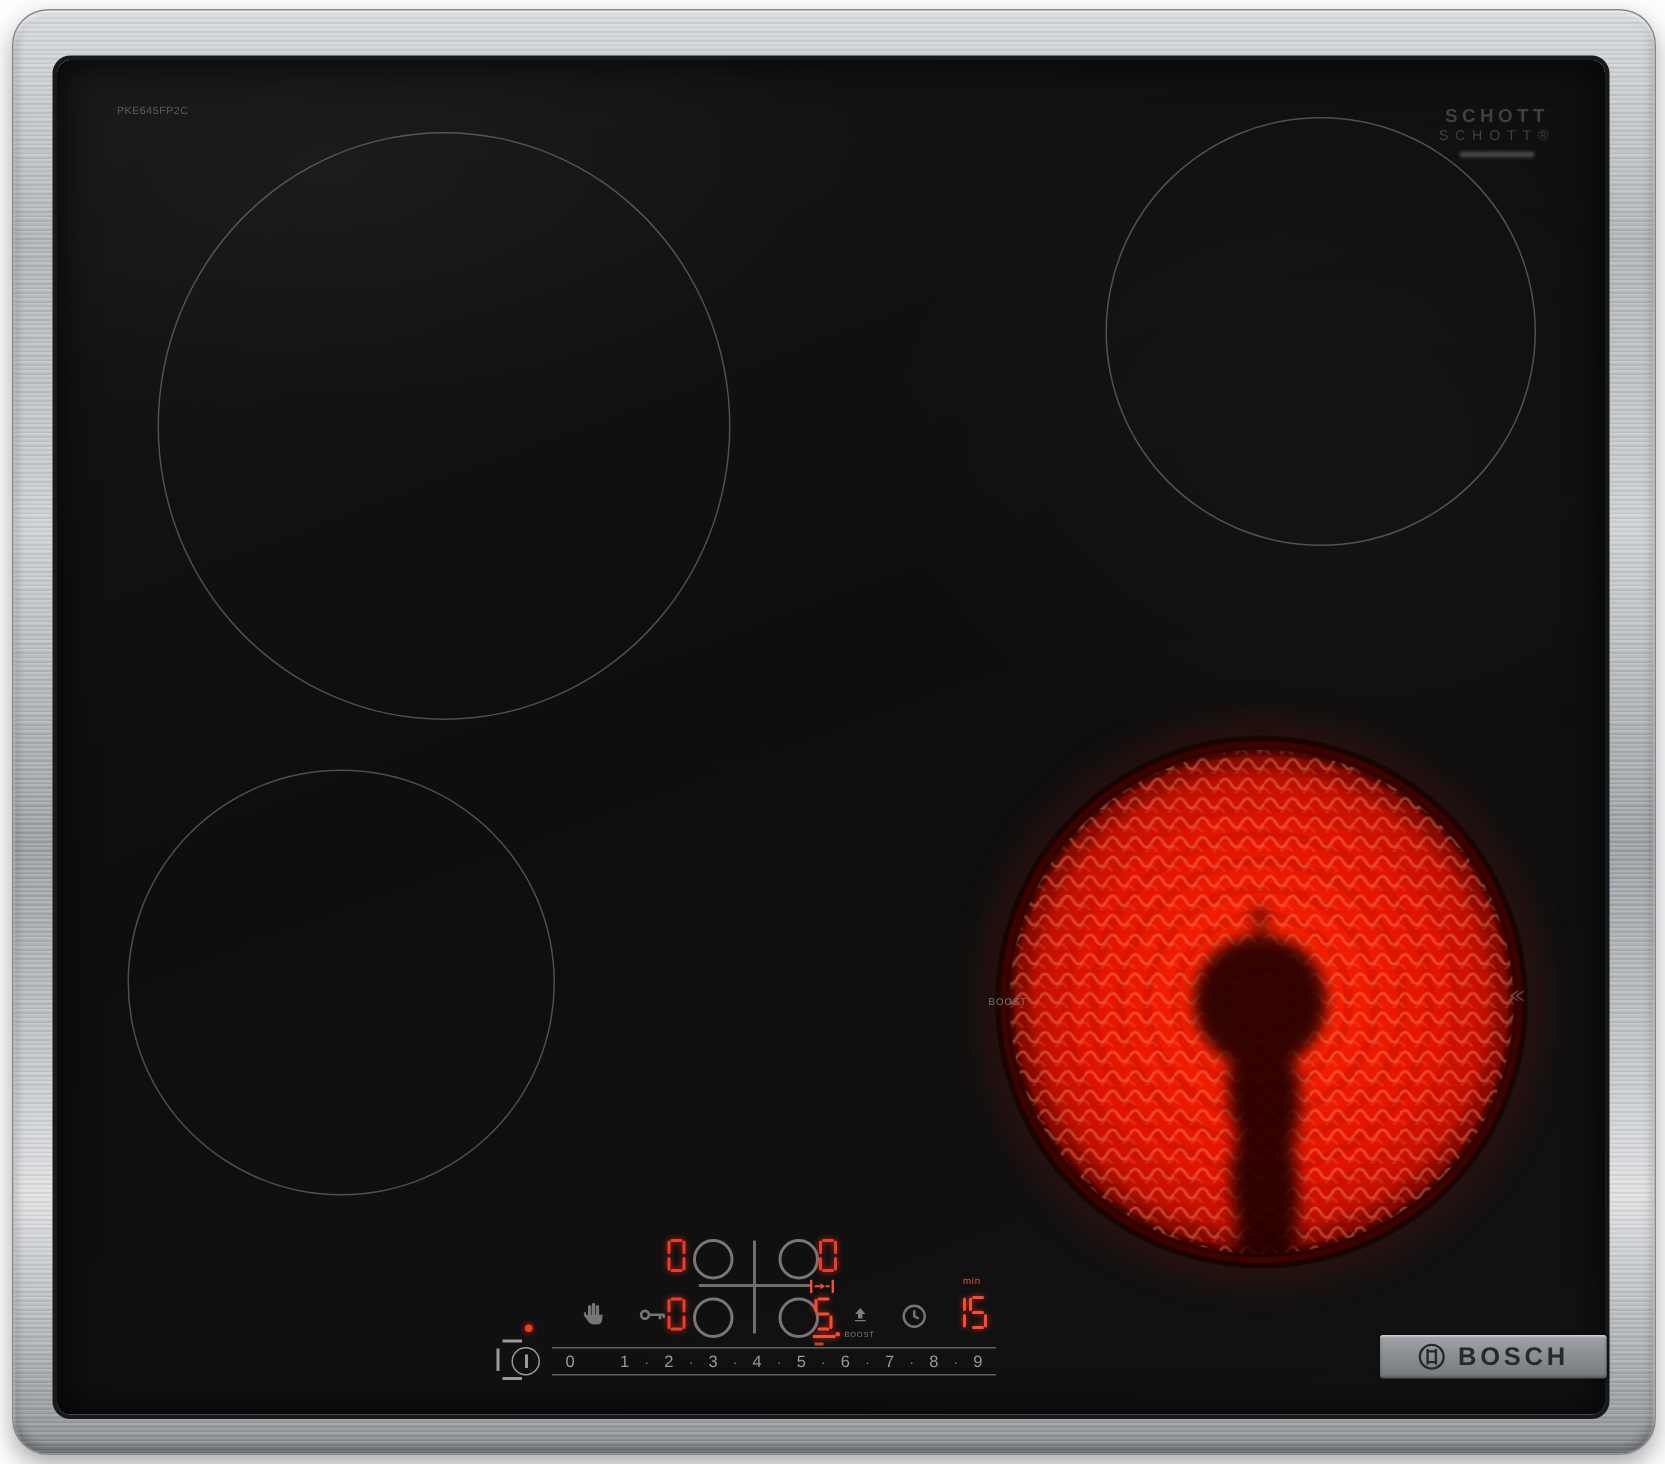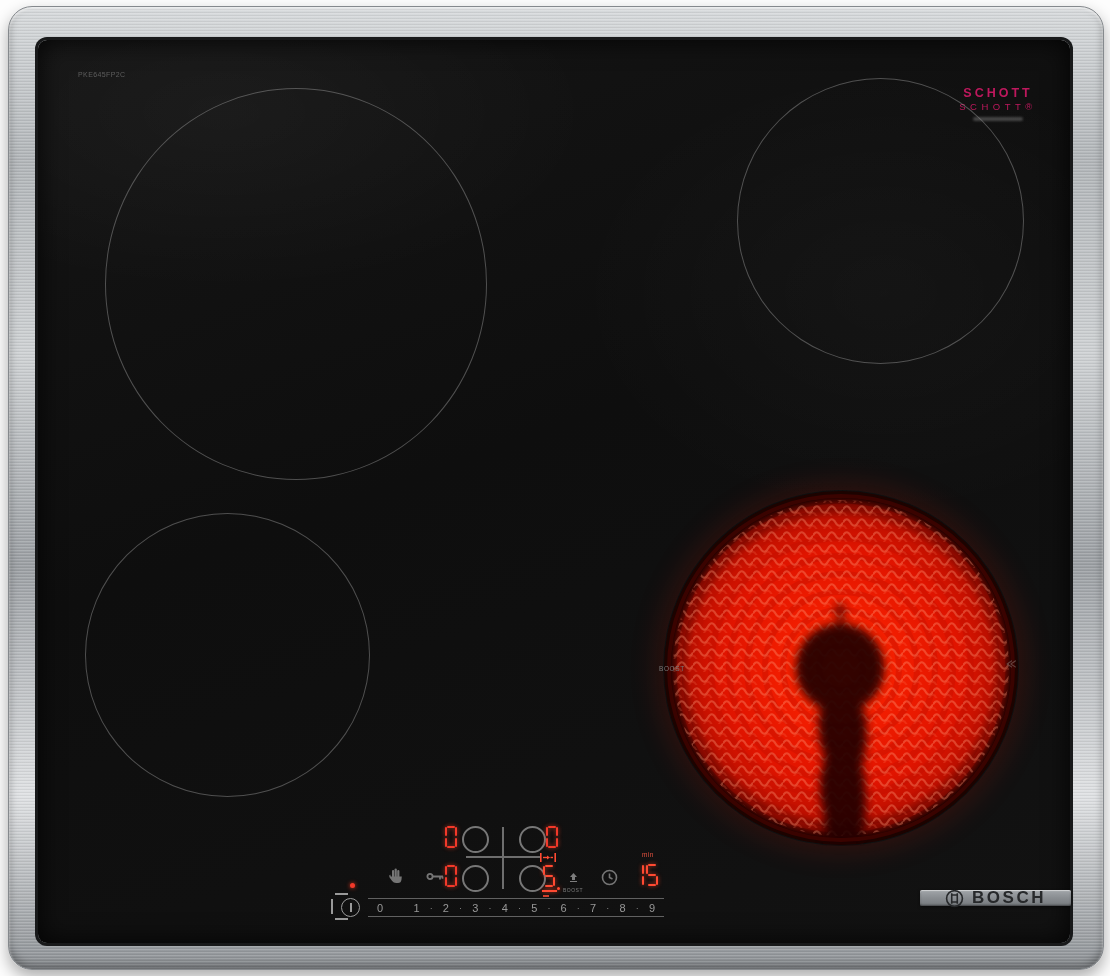--- a/index.html
+++ b/index.html
@@ -27,27 +27,27 @@
   
   .hot-zone{position:absolute;left:663px;top:490px;width:356px;height:356px;border-radius:50%;
     box-shadow:0 0 30px 5px rgba(235,30,0,.16);}
   .hot-zone svg{display:block;}
   .boost-print{position:absolute;left:659px;top:665px;font-size:6.5px;letter-spacing:.6px;
     color:#777;z-index:5;}
   .ext-chevrons{position:absolute;left:1006px;top:658px;font-size:10px;color:#6a4a46;opacity:.85;
     transform:scaleY(1.3);z-index:5;}
   
   .model-label{position:absolute;left:78px;top:71px;font-size:7px;letter-spacing:.4px;color:#5e5e5e;}
-  .schott{position:absolute;left:950px;top:86px;width:96px;text-align:center;color:#be185d;}
+  .schott{position:absolute;left:950px;top:70px;width:96px;text-align:center;color:#404040;}
   .schott .l1{font-size:12.5px;font-weight:bold;letter-spacing:3px;}
   .schott .l2{font-size:9.5px;letter-spacing:4.5px;margin-top:1px;}
   .fine-print{width:50px;height:4px;margin:5px auto 0;background:rgba(190,190,190,.30);
     filter:blur(1px);border-radius:2px;}
   
-  .bosch-badge{position:absolute;left:920px;top:890px;width:151px;height:16px;border-radius:2px;
+  .bosch-badge{position:absolute;left:920px;top:890px;width:151px;height:29px;border-radius:2px;
     background:linear-gradient(180deg,#a2a6aa 0%,#8b8f93 45%,#75797d 100%);
     box-shadow:inset 0 1px 1px rgba(255,255,255,.55), inset 0 -1px 2px rgba(0,0,0,.45), 0 1px 3px rgba(0,0,0,.5);
     display:flex;align-items:center;justify-content:center;gap:8px;}
   .bosch-badge .wordmark{font-size:17px;font-weight:bold;letter-spacing:2.5px;color:#27292b;}
   
   .ctl{position:absolute;color:#9a9a9a;}
   .seg-red{color:var(--seg-red,#f3392a);}
   .seg-bright{color:var(--seg-bright,#ff4a32);}
   .segd{position:relative;display:inline-block;width:12px;height:22px;margin:0 1px;}
   .sg{position:absolute;background:currentColor;border-radius:1px;box-shadow:0 0 4px rgba(255,70,40,.75);}

